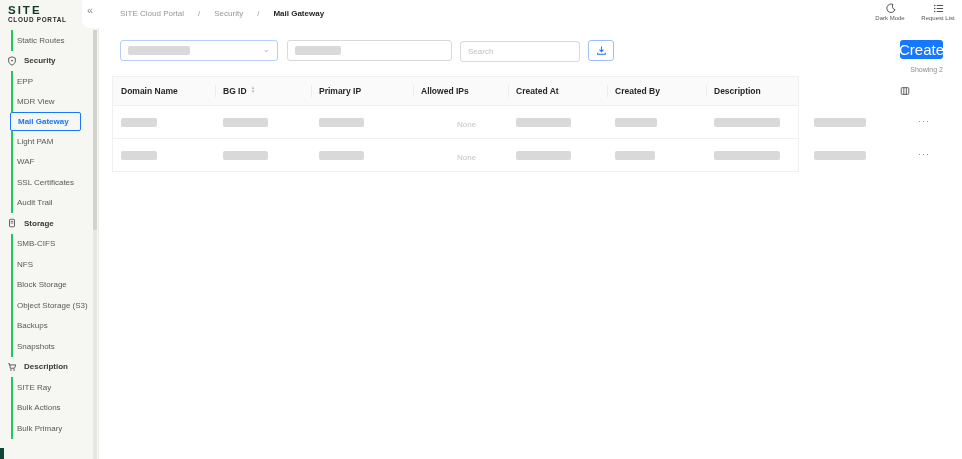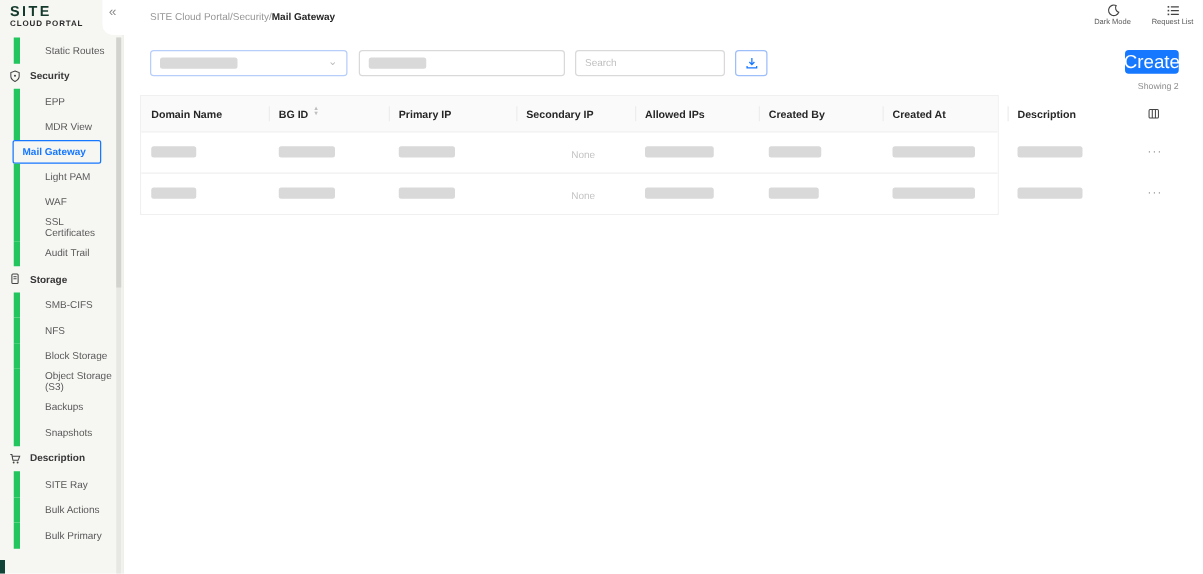--- a/index.html
+++ b/index.html
@@ -21,21 +21,21 @@
     font-size:11.5px; font-weight:bold; letter-spacing:2px;
     color:#12392b; display:block;
   }
   .logo-sub {
     font-size:6.4px; font-weight:bold; letter-spacing:0.7px;
     color:#2a2a2a; display:block; margin-top:1px;
   }
   .menu { position:absolute; left:0; top:30px; right:5px; }
   .mi { height:20.5px; display:flex; align-items:center; font-size:8px; }
   .mi.link {
-    margin-left:11px; border-left:5px solid #22c55e; padding-left:20px;
+    margin-left:11px; border-left:2px solid #22c55e; padding-left:4px;
     color:#595959; cursor:pointer;
   }
   .mi.section {
     padding-left:7px; gap:7px; font-weight:bold; color:#383838; cursor:pointer;
   }
   .mi.selected {
     border:1.5px solid #1677ff; border-radius:2px;
     margin-left:10px; margin-right:12px; padding-left:7px;
     color:#1677ff; font-weight:bold; height:19px;
   }
@@ -52,21 +52,21 @@
   
   .topbar {
     position:absolute; left:82px; top:0; right:0; height:28px; background:#ffffff;
     border-bottom-left-radius:8px;
   }
   .collapse {
     position:absolute; left:5px; top:4px; font-size:11px; color:#8a8a8a; cursor:pointer;
   }
   .breadcrumb {
     position:absolute; left:38px; top:9px; font-size:8px; color:#969696;
-    display:flex; gap:0; align-items:flex-end;
+    display:flex; gap:14px; align-items:flex-end;
   }
   .breadcrumb .crumb { cursor:pointer; }
   .breadcrumb .current { color:#262626; font-weight:bold; }
   .top-actions {
     position:absolute; right:6px; top:3px; display:flex; gap:12px;
   }
   .top-action { display:flex; flex-direction:column; align-items:center; cursor:pointer; width:36px; }
   .top-action svg { width:11px; height:11px; }
   .top-action .ta-label { font-size:6px; color:#595959; margin-top:1px; white-space:nowrap; }
 
@@ -310,30 +310,27 @@
       <span>BG ID</span>
       <span class="sorter">
         <span>▴</span>
         <span>▾</span>
       </span>
     </div>
     <div class="cell">
         <span>Primary IP</span>
       </div>
     <div class="cell">
-        <span>Secondary IP</span>
-      </div>
-    <div class="cell">
         <span>Allowed IPs</span>
       </div>
     <div class="cell">
+        <span>Created At</span>
+      </div>
+    <div class="cell">
         <span>Created By</span>
-      </div>
-    <div class="cell">
-        <span>Created At</span>
       </div>
     <div class="cell">
         <span>Description</span>
       </div>
     <div class="cols-btn">
       <svg viewBox="0 0 12 12" width="10" height="10">
           <rect x="1.5" y="2" width="9" height="8" rx="1" fill="none" stroke="#434343" stroke-width="1"></rect>
           <line x1="4.6" y1="2" x2="4.6" y2="10" stroke="#434343" stroke-width="1"></line>
           <line x1="7.6" y1="2" x2="7.6" y2="10" stroke="#434343" stroke-width="1"></line>
         </svg>

